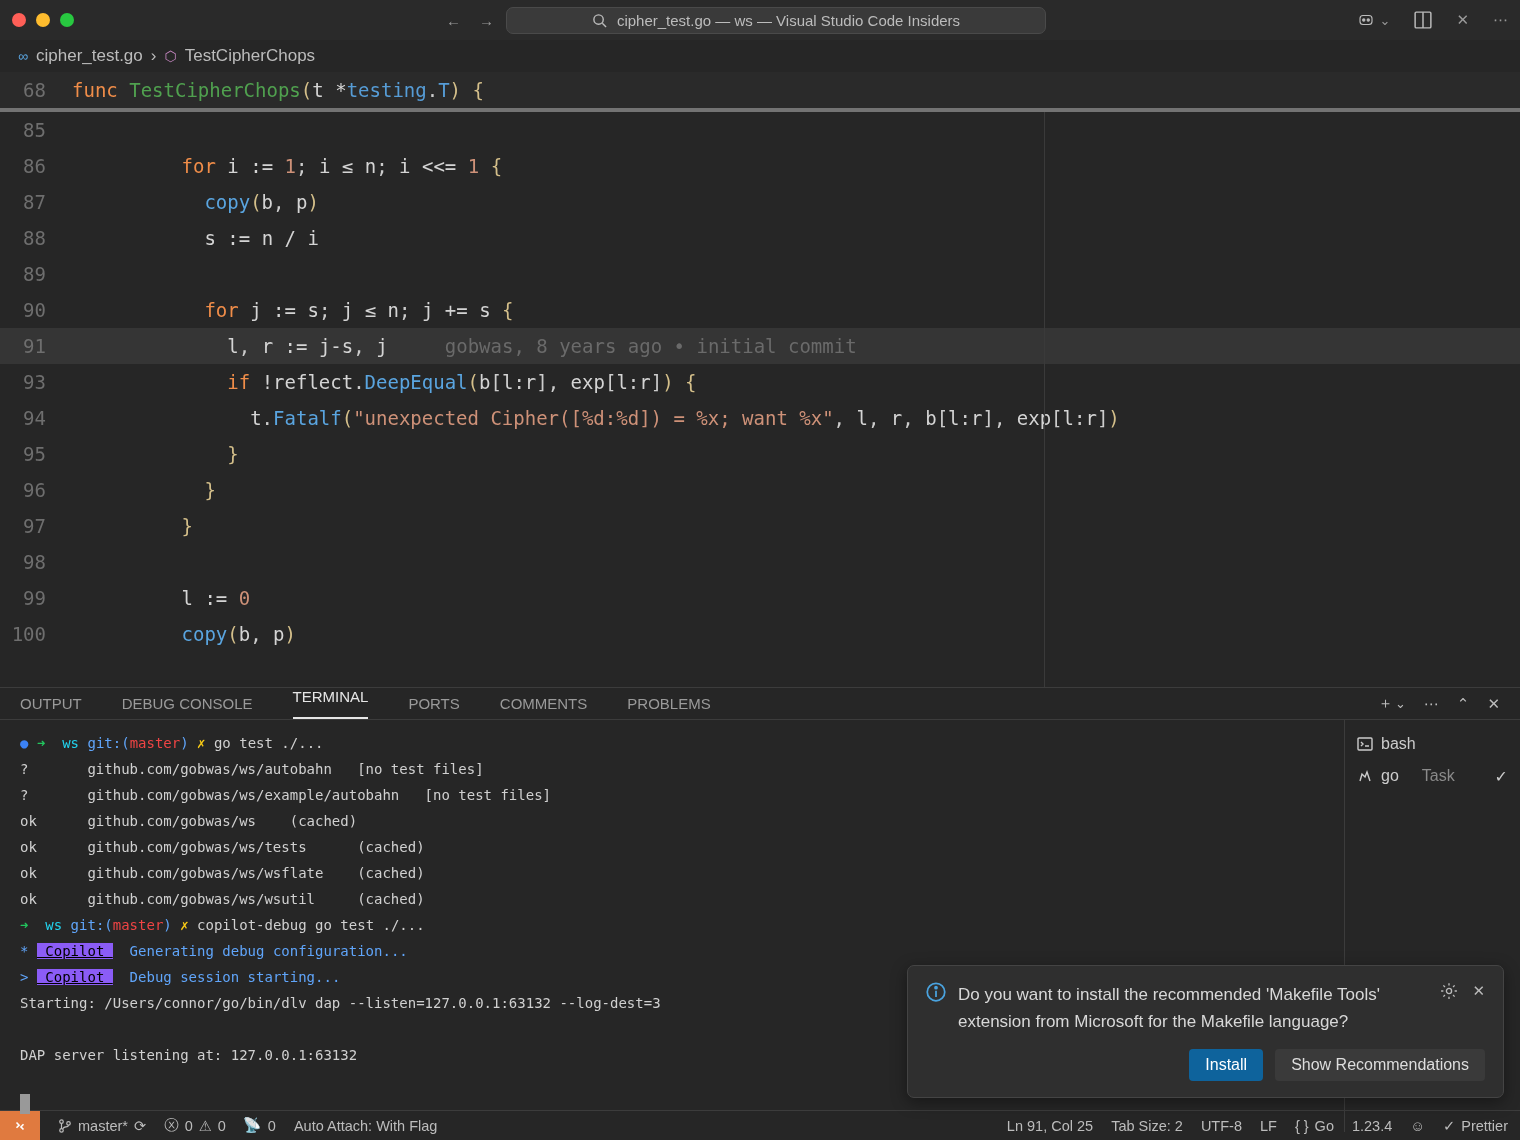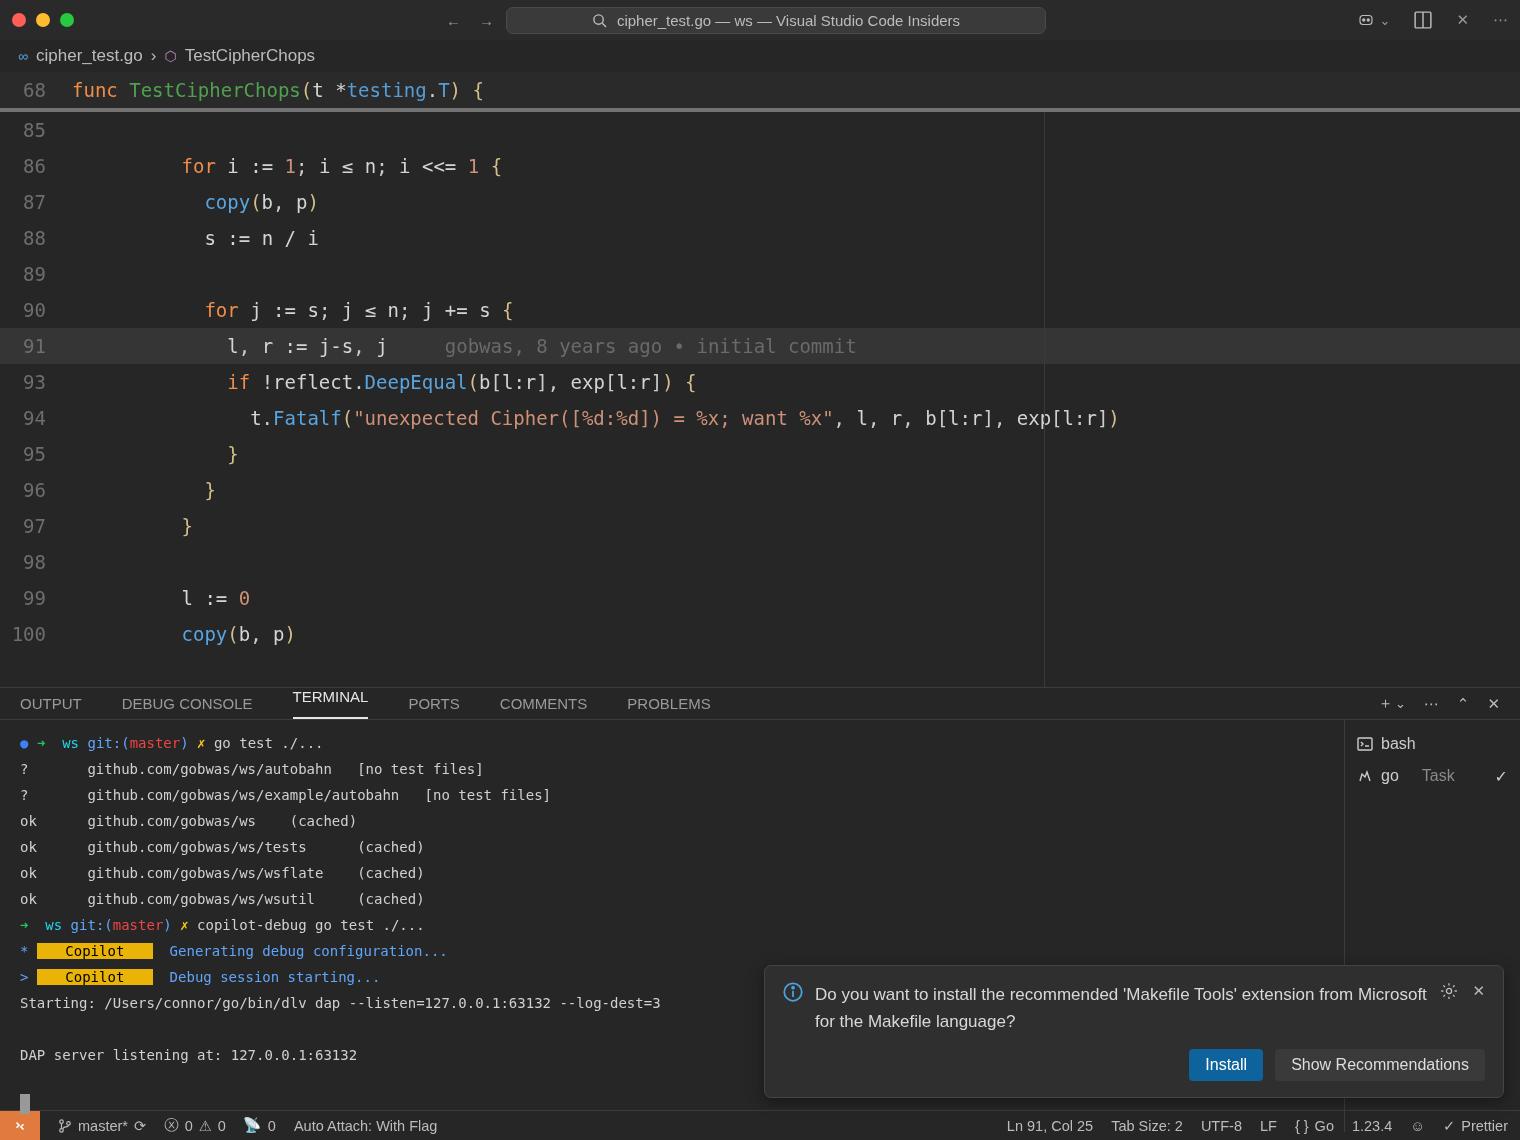--- a/index.html
+++ b/index.html
@@ -134,38 +134,38 @@
   white-space: pre;
   color: #d0d0d0;
   overflow: hidden;
 }
 .t-dot-blue { color: #3b82f6; }
 .t-arrow-green { color: #22c55e; }
 .t-cyan { color: #22d3ee; }
 .t-blue { color: #60a5fa; }
 .t-red { color: #ef4444; }
 .t-yellow { color: #facc15; }
-.t-badge { background: #eab308; color: #000; padding: 0 20px; }
+.t-badge { background: #8b5cf6; color: #000; padding: 0 0; text-decoration: underline; }
 .t-cursor { background: #999; width: 10px; height: 20px; display: inline-block; }
 
 .terminal-side {
   width: 176px;
   border-left: 1px solid #3c3c3c;
   padding: 8px 12px;
   font-size: 16px;
 }
 .ts-row { display: flex; align-items: center; gap: 8px; height: 32px; color: #ccc; }
 .ts-task { color: #8a8a8a; margin-left: 15px; }
 
 
 .notif {
   position: absolute;
   right: 16px;
   bottom: 12px;
-  width: 740px;
+  width: 597px;
   background: #2f2f2f;
   border: 1px solid #444;
   border-radius: 7px;
   padding: 16px 18px;
   box-shadow: 0 4px 16px rgba(0,0,0,0.4);
 }
 .notif-head { display: flex; gap: 12px; align-items: flex-start; }
 .notif-msg { flex: 1; color: #d8d8d8; line-height: 1.55; font-size: 17px; }
 .notif-icons { display: flex; gap: 14px; color: #bbb; }
 .notif-btns { display: flex; gap: 12px; justify-content: flex-end; margin-top: 14px; }

